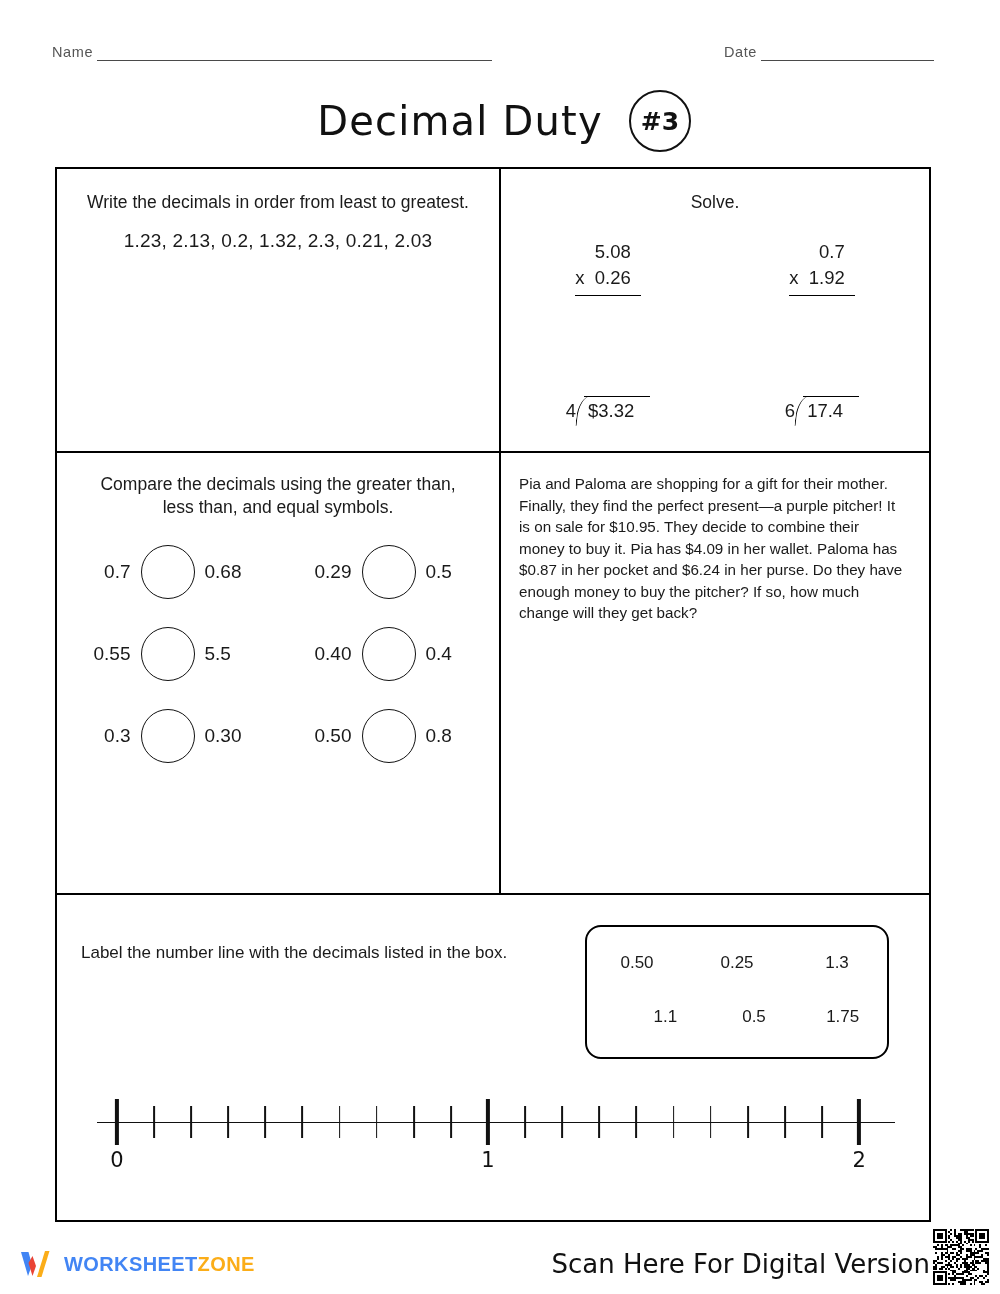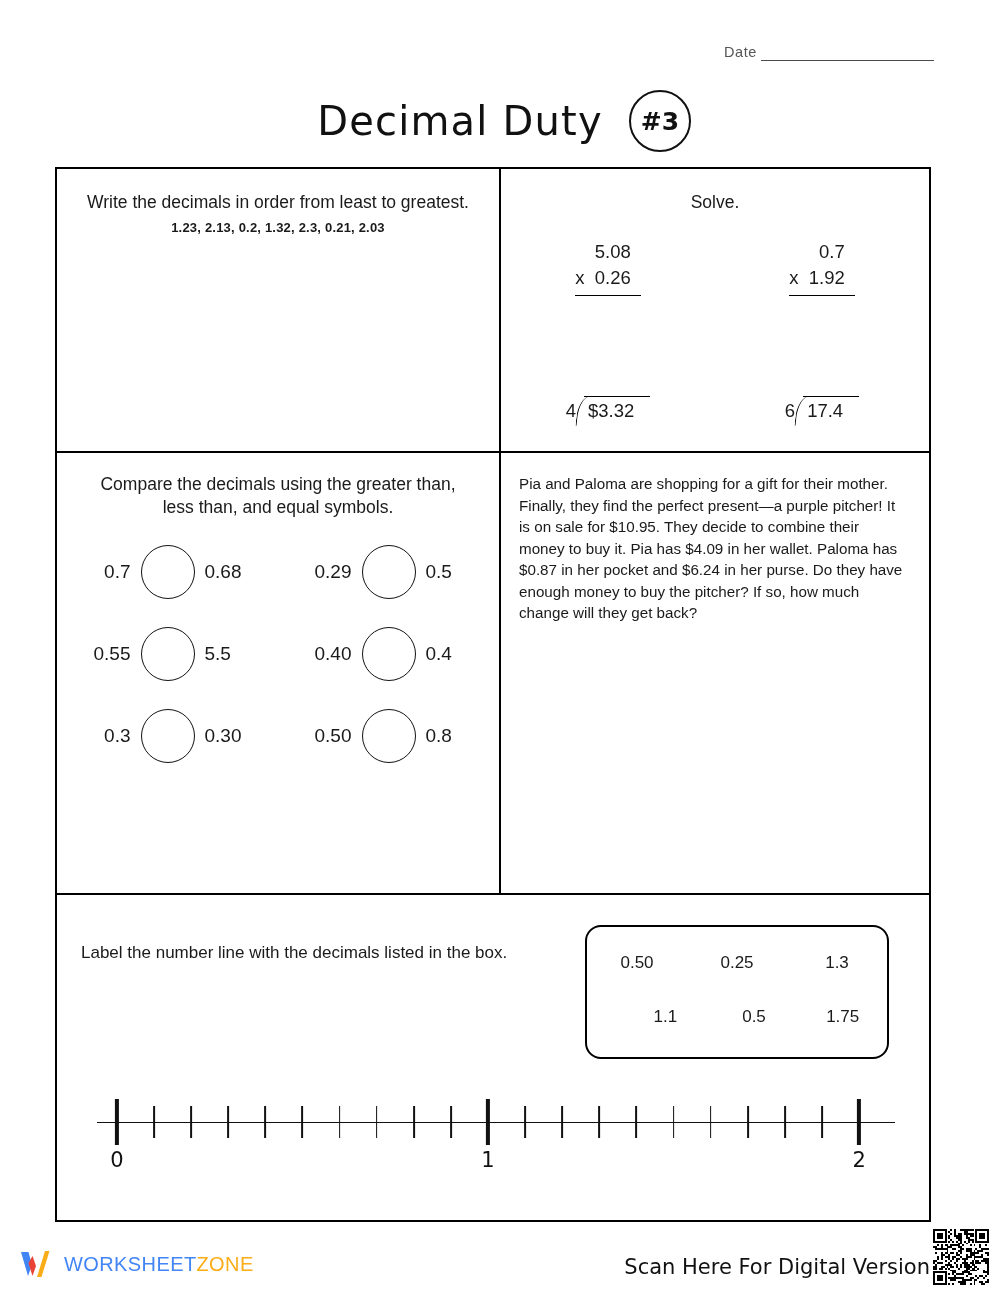--- a/index.html
+++ b/index.html
@@ -108,23 +108,23 @@
   
   .q-prompt {
     text-align: center;
     font-size: 17.5px;
     line-height: 1.32;
     color: #1a1a1a;
   }
   .q1-prompt { padding: 22px 24px 0; }
   .q1-values {
     text-align: center;
-    font-size: 13px;
-    font-weight: 700;
-    margin-top: 6px;
+    font-size: 19px;
+    font-weight: 400;
+    margin-top: 16px;
     letter-spacing: 0.2px;
   }
 
   
   .solve-heading {
     text-align: center;
     font-size: 17.5px;
     padding-top: 23px;
   }
   .mult-row {
@@ -313,47 +313,51 @@
   .brand {
     position: absolute;
     left: 18px;
     bottom: 14px;
     display: flex;
     align-items: center;
     gap: 12px;
   }
   .brand-text {
     font-size: 20px;
-    font-weight: 400;
+    font-weight: 700;
     letter-spacing: 0.4px;
   }
   .brand-text .w1 { color: #4285f4; }
   .brand-text .w2 { color: #fbad18; }
   .scan-text {
     position: absolute;
     right: 70px;
     bottom: 15px;
-    font-size: 21px;
+    font-size: 26px;
     color: #111;
     font-family: "DejaVu Sans", sans-serif;
   }
   .qr {
     position: absolute;
     right: 8px;
     bottom: 6px;
     width: 62px;
     height: 62px;
     background: #fff;
     padding: 3px;
   }
 </style>
 </head>
 <body>
 
 <div class="header-row">
+  <div class="field field-name">
+    <span class="field-label">Name</span>
+    <span class="field-line"></span>
+  </div>
   <div class="field field-date">
     <span class="field-label">Date</span>
     <span class="field-line"></span>
   </div>
 </div>
 
 <div class="title-wrap">
   <div class="worksheet-title">Decimal Duty</div>
   <div class="badge">#3</div>
 </div>

